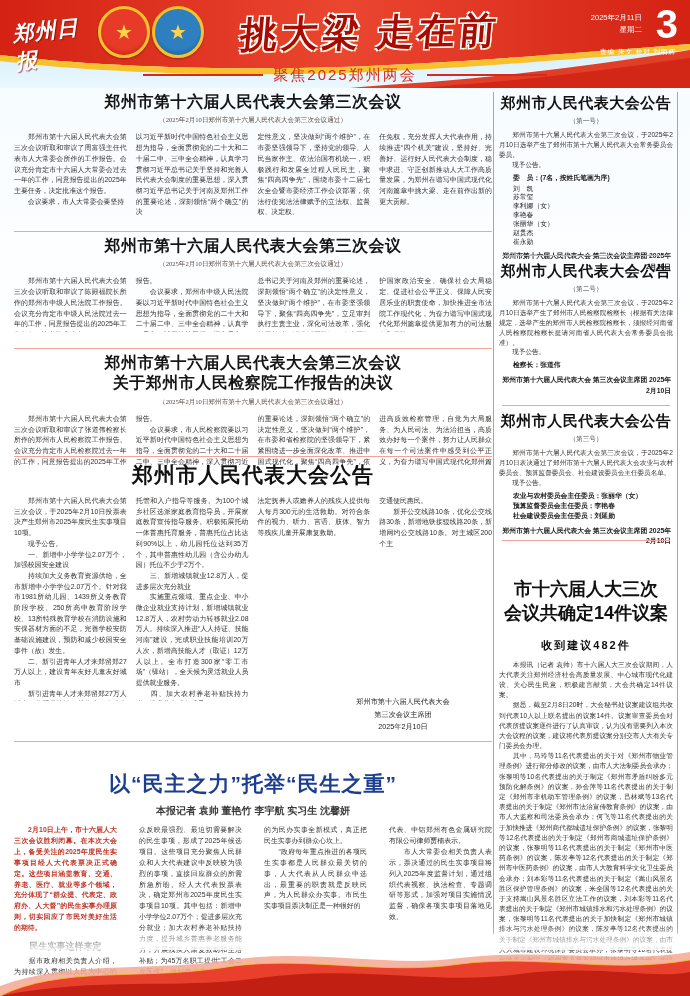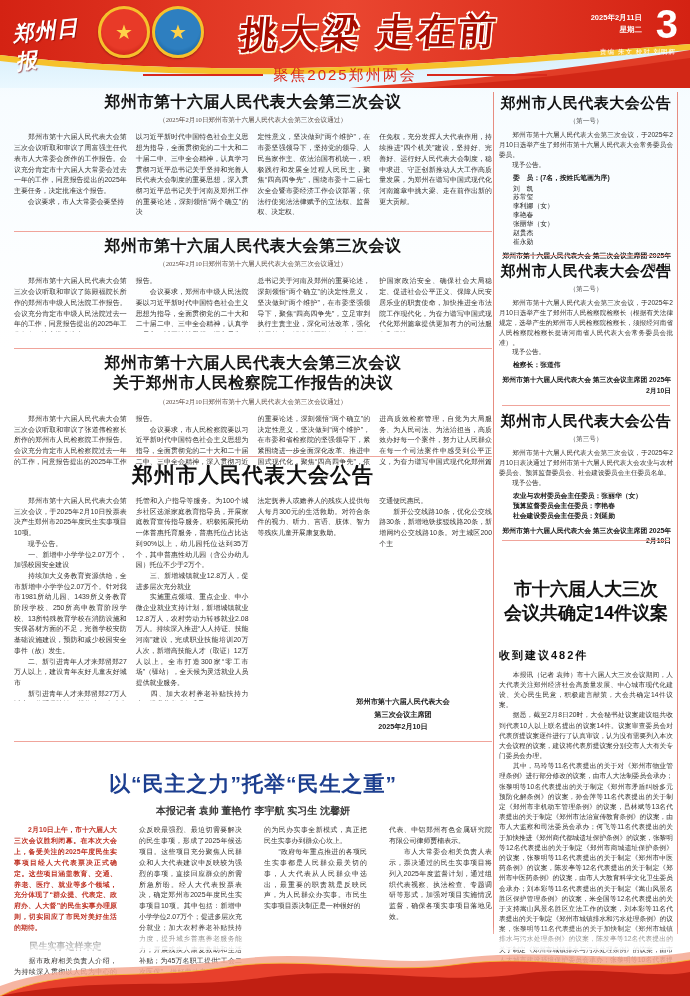--- a/index.html
+++ b/index.html
@@ -22,62 +22,62 @@
     display:flex; align-items:center; justify-content:center; font-size:20px; color:#ffd24a;
     box-shadow:0 1px 2px rgba(0,0,0,.35); }
   .emblem.nat { left:98px; background:radial-gradient(circle at 50% 40%, #e83a28 60%, #b81507 100%); border:3px solid #f6c12c; }
   .emblem.cppcc { left:152px; background:radial-gradient(circle at 50% 40%, #2e7fc0 60%, #0c4f86 100%); border:3px solid #f6c12c; }
   .main-banner-title {
     position:absolute; left:205px; top:8px; width:330px; text-align:center;
     font-family:"Liberation Serif", serif; font-weight:bold; font-size:37px; letter-spacing:4px;
     color:#a80c00; transform:skewX(-6deg) rotate(-1deg);
     text-shadow:-1.5px -1.5px 0 #fff,1.5px -1.5px 0 #fff,-1.5px 1.5px 0 #fff,1.5px 1.5px 0 #ffe9a8;
   }
-  .date-block { position:absolute; right:48px; top:12px; text-align:right; color:#fff; font-size:7.5px; line-height:1.6;font-weight:bold; }
+  .date-block { position:absolute; right:48px; top:12px; text-align:right; color:#fff; font-size:7.5px; line-height:1.6; }
   .page-number { position:absolute; right:12px; top:2px; color:#fff; font-size:40px; font-weight:bold; }
   .editors { position:absolute; right:14px; top:48px; color:#fff; font-size:6.5px; letter-spacing:1px; }
   .section-banner { position:absolute; left:0; top:64px; width:690px; height:22px;
     display:flex; align-items:center; justify-content:center; gap:10px; }
   .section-banner .bar { width:120px; height:2px; background:#d8291c; }
   .section-banner .txt { font-size:15px; font-weight:normal; color:#d8291c; letter-spacing:2px; }
 
   
   .sec { position:absolute; }
   .art-title { text-align:center; font-weight:bold; color:#151515; font-size:16px; line-height:1.28; letter-spacing:.5px; }
   .dateline { text-align:center; font-size:6.6px; color:#5a4a42; margin-top:4px;
     font-family:"Liberation Serif", serif; }
   .cols { display:flex; gap:9px; margin-top:7px; overflow:hidden; }
   .col { flex:1; font-size:6.9px; line-height:1.55; color:#33302e; text-align:justify; white-space:pre-line; }
   .hline { position:absolute; height:1px; background:#f0a49b; }
   .vline { position:absolute; width:1px; background:#e78d81; }
 
   
   .big-notice-title { text-align:center; font-weight:bold; font-size:21px; color:#111; letter-spacing:1px; }
   .notice-num { text-align:center; font-size:7px; color:#444; margin-top:5px; font-family:"Liberation Serif", serif; }
-  .sig { font-size:7.2px; font-weight:bold; color:#222; text-align:center; line-height:1.7; }
+  .sig { font-size:7.2px; font-weight:normal; color:#222; text-align:center; line-height:1.7; }
   .sig-abs { position:absolute; right:4px; bottom:4px; width:170px; }
 
   
   .feature-title { text-align:center; font-weight:bold; font-size:21px; color:#1c3e8f; letter-spacing:1px;margin-top:24px; }
   .byline { text-align:center; font-size:10px; font-weight:bold; color:#3a3a3a; margin-top:6px; }
   .feat-cols { display:flex; gap:22px; margin-top:7px; height:152px; overflow:hidden; }
   .feat-col { flex:1; font-size:6.9px; line-height:1.58; color:#33302e; text-align:justify; }
   .intro-red { color:#c03527; font-weight:bold; white-space:pre-line; }
   .feat-sub1 { font-weight:bold; font-size:9px; color:#111; text-align:center; margin:5px 0 3px; }
   .feat-text { white-space:pre-line; }
 
   
   .side-title { text-align:center; font-weight:bold; font-size:15px; color:#111; letter-spacing:.5px; }
   .side-num { text-align:center; font-size:6.6px; color:#444; margin-top:4px; font-family:"Liberation Serif", serif; }
   .side-body { font-size:6.6px; line-height:1.5; color:#33302e; text-align:justify; white-space:pre-line; margin-top:4px; }
   .side-list { font-size:6.8px; line-height:1.3; color:#222; white-space:pre-line; margin-top:2px; padding-left:14px; }
   .side-label { font-size:6.8px; font-weight:bold; color:#222; margin-top:3px; padding-left:14px; white-space:pre-line; }
   .side-sig { font-size:6.8px; font-weight:bold; color:#222; text-align:right; line-height:1.6; margin-top:5px; padding-right:2px; }
   .motions-title { text-align:center; font-weight:bold; font-size:18px; line-height:1.35; color:#111; }
-  .motions-sub { text-align:left; font-weight:bold; font-size:11px; color:#111; margin-top:22px; letter-spacing:2px; }
+  .motions-sub { text-align:center; font-weight:bold; font-size:11px; color:#111; margin-top:12px; letter-spacing:2px; }
   .motions-body { font-size:6.7px; line-height:1.52; color:#33302e; text-align:justify; white-space:pre-line; margin-top:7px; height:300px; overflow:hidden; }
 
   
   .footer-art { position:absolute; left:0; bottom:0; width:690px; height:70px; z-index:5; }
 </style>
 </head>
 <body>
 
 <div class="page">
 

